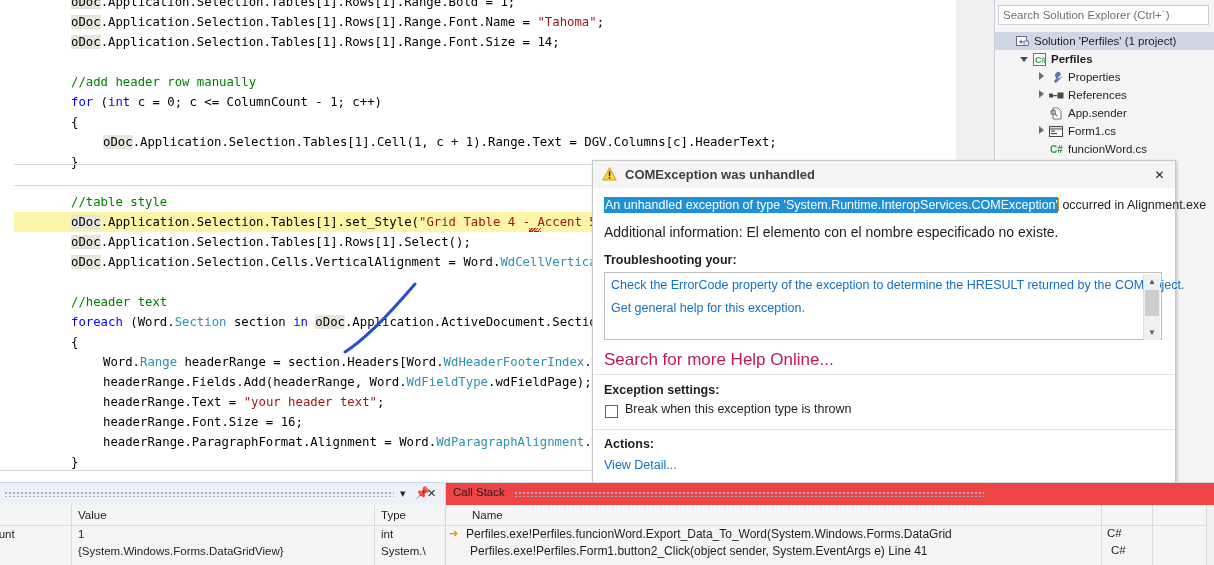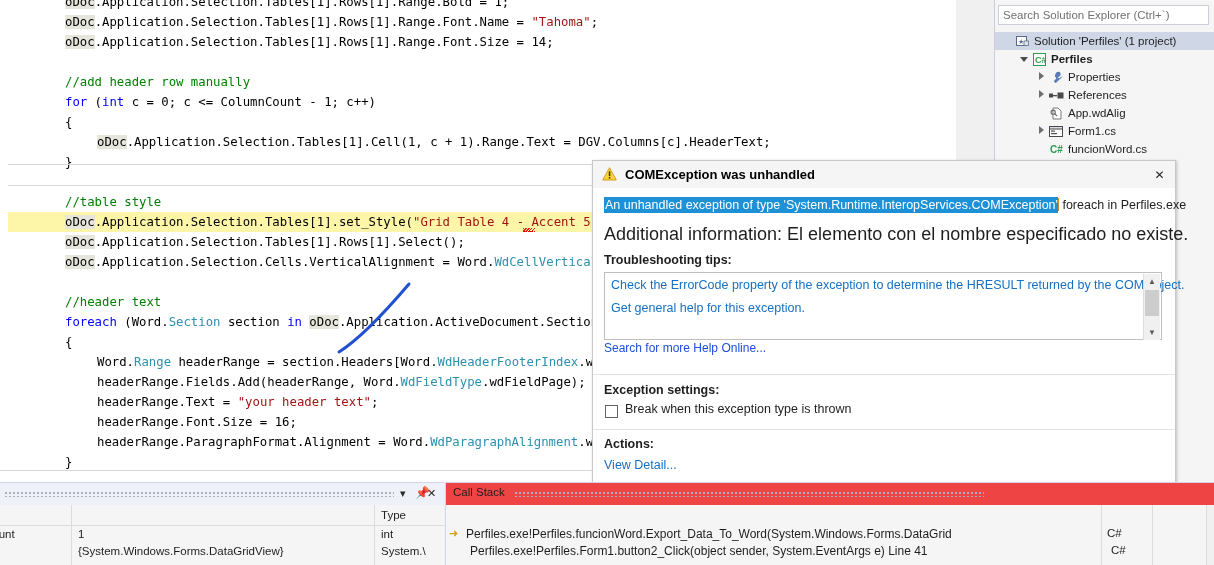--- a/index.html
+++ b/index.html
@@ -5,21 +5,21 @@
   html,body{margin:0;padding:0;}
   body{
     width:1214px;height:565px;overflow:hidden;position:relative;
     background:#ffffff;
     font-family:"Liberation Sans", sans-serif;
     font-size:12px;color:#000;
     -webkit-font-smoothing:antialiased;
   }
   
   #editor{
-    position:absolute;left:8px;top:0;width:956px;height:470px;
+    position:absolute;left:14px;top:0;width:956px;height:470px;
     background:#ffffff;overflow:hidden;
   }
   #code-margin{
     position:absolute;left:0;top:0;width:10px;height:470px;background:#ffffff;
     border-right:0px solid #e8e8e8;
   }
   #code-lines{
     position:absolute;left:0;top:-8px;width:1050px;
     font-family:"DejaVu Sans Mono","Liberation Mono",monospace;
     font-size:12.3px;line-height:20px;white-space:pre;
@@ -79,48 +79,48 @@
     position:absolute;left:592px;top:160px;width:582px;height:365px;
     background:#f5f5f5;border:1px solid #c8c8c8;
     box-shadow:1px 1px 3px rgba(0,0,0,.22);
   }
   #ex-title{
     position:absolute;left:0;top:0;width:582px;height:27px;
     background:#f5f5f5;border-bottom:1px solid #dfdfdf;
     display:flex;align-items:center;
   }
   #ex-title .warn{margin-left:9px;font-size:14px;line-height:14px;}
-  #ex-title .ttx{margin-left:8px;font-size:13px;font-weight:bold;color:#000000;}
+  #ex-title .ttx{margin-left:8px;font-size:13px;font-weight:bold;color:#404040;}
   #ex-close{
     position:absolute;right:6px;top:4px;width:19px;height:19px;
     display:flex;align-items:center;justify-content:center;
     font-size:12px;color:#1e1e1e;
   }
   #ex-body{position:absolute;left:0;top:27px;width:582px;height:308px;background:#ffffff;}
   #ex-msg{position:absolute;left:11px;top:10px;width:560px;font-size:12.5px;color:#1e1e1e;white-space:nowrap;}
   #ex-msg .selhl{background:#1e90d6;color:#ffffff;padding:1px 0 1px 1px;}
   #ex-msg .caret{display:inline-block;width:1px;height:13px;background:#c88a2a;vertical-align:-2px;}
-  #ex-addl{position:absolute;left:11px;top:36px;font-size:18px;color:#1e1e1e;white-space:nowrap;}
+  #ex-addl{position:absolute;left:11px;top:36px;font-size:14px;color:#1e1e1e;white-space:nowrap;}
   #ex-tiplabel{position:absolute;left:11px;top:65px;font-size:12.5px;font-weight:bold;color:#1e1e1e;}
   #ex-tipbox{
     position:absolute;left:11px;top:84px;width:558px;height:68px;
     background:#ffffff;border:1px solid #bfbfbf;box-sizing:border-box;
   }
   .tiplink{position:absolute;left:6px;font-size:12.5px;color:#1570c4;white-space:nowrap;}
   #ex-sbar{
     position:absolute;right:1px;top:1px;width:16px;height:66px;background:#f0f0f0;
     border-left:1px solid #dddddd;
   }
   #ex-sbar .sb-up,#ex-sbar .sb-dn{
     width:16px;height:15px;display:flex;align-items:center;justify-content:center;
     font-size:8px;color:#5a5a5a;
   }
   #ex-sbar .sb-dn{position:absolute;bottom:0;left:0;}
   #ex-sbar .sb-thumb{position:absolute;left:1px;top:16px;width:14px;height:26px;background:#cdcdcd;}
-  #ex-search{position:absolute;left:11px;top:153px;font-size:12px;color:#1d4ed8;}
+  #ex-search{position:absolute;left:11px;top:162px;font-size:17px;color:#be185d;}
   #ex-div1{position:absolute;left:0;top:186px;width:582px;height:1px;background:#e2e2e2;}
   #ex-setlabel{position:absolute;left:11px;top:195px;font-size:12.5px;font-weight:bold;color:#1e1e1e;}
   #ex-chk{position:absolute;left:12px;top:217px;width:13px;height:13px;border:1px solid #646464;background:#fff;box-sizing:border-box;}
   #ex-chklab{position:absolute;left:32px;top:214px;font-size:12.5px;color:#1e1e1e;}
   #ex-div2{position:absolute;left:0;top:241px;width:582px;height:1px;background:#e2e2e2;}
   #ex-actlabel{position:absolute;left:11px;top:249px;font-size:12.5px;font-weight:bold;color:#1e1e1e;}
   .actlink{position:absolute;left:11px;font-size:12.5px;color:#1570c4;}
   
   #bottom{
     position:absolute;left:0;top:482px;width:1214px;height:83px;background:#eef1f7;
@@ -239,21 +239,21 @@
       </div>
       <div class="se-row" style="top: 104px; padding-left: 40px;">
         <span class="se-exp"></span>
         <span class="se-ic">
           <svg width="13" height="13" viewBox="0 0 13 13">
             <path d="M3 1 h5 l3 3 v8 h-8z" fill="#fff" stroke="#6c6c6c" stroke-width="0.9"></path>
             <circle cx="3.2" cy="5.2" r="2.1" fill="none" stroke="#6c6c6c" stroke-width="1.1"></circle>
             <path d="M4.6 6.6 L7.2 9.2" stroke="#6c6c6c" stroke-width="1.2"></path>
           </svg>
         </span>
-        <span class="se-tx">App.wdAlig</span>
+        <span class="se-tx">App.sender</span>
       </div>
       <div class="se-row" style="top: 122px; padding-left: 40px;">
         <span class="se-exp"><span class="chev-r"></span></span>
         <span class="se-ic">
           <svg width="14" height="13" viewBox="0 0 14 13">
             <rect x="0.5" y="1.5" width="13" height="10" fill="#fff" stroke="#4a4a4a"></rect>
             <rect x="0.5" y="1.5" width="13" height="2.5" fill="#d7dde8" stroke="#4a4a4a"></rect>
             <rect x="2" y="5.5" width="4" height="1.2" fill="#4a4a4a"></rect>
             <rect x="2" y="8" width="6" height="1.2" fill="#4a4a4a"></rect>
           </svg>
@@ -280,26 +280,26 @@
         <rect x="6.8" y="4.3" width="1.5" height="4.8" fill="#3a2f00"></rect>
         <rect x="6.8" y="10.0" width="1.5" height="1.5" fill="#3a2f00"></rect>
       </svg>
     </span>
     <span class="ttx">COMException was unhandled</span>
     <span id="ex-close">✕</span>
   </div>
 
   <div id="ex-body">
     <div id="ex-msg">
-      <span class="selhl">An unhandled exception of type 'System.Runtime.InteropServices.COMException'</span><span class="caret"></span><span> foreach in Perfiles.exe</span>
+      <span class="selhl">An unhandled exception of type 'System.Runtime.InteropServices.COMException'</span><span class="caret"></span><span> occurred in Alignment.exe</span>
     </div>
 
     <div id="ex-addl">Additional information: El elemento con el nombre especificado no existe.</div>
 
-    <div id="ex-tiplabel">Troubleshooting tips:</div>
+    <div id="ex-tiplabel">Troubleshooting your:</div>
 
     <div id="ex-tipbox">
       <div class="tiplink" style="top:5px;">Check the ErrorCode property of the exception to determine the HRESULT returned by the COM object.</div>
       <div class="tiplink" style="top:28px;">Get general help for this exception.</div>
       <div id="ex-sbar">
         <div class="sb-up">▲</div>
         <div class="sb-thumb"></div>
         <div class="sb-dn">▼</div>
       </div>
     </div>
@@ -326,20 +326,21 @@
   <div id="locals">
     <div id="locals-tab">
       <div class="dots" style="left:4px;top:8px;width:390px;"></div>
       <div class="tool-ic" style="left:400px;top:4px;">▾</div>
       <div class="tool-ic" style="left:415px;top:3px;font-size:12px;">📌</div>
       <div class="tool-ic" style="left:427px;top:4px;">✕</div>
     </div>
 
     <div class="grid-hdr" style="top:22px;">
       <div class="gh-cell" style="left:0;width:72px;"></div>
+      <div class="gh-cell" style="left:72px;width:303px;">Value</div>
       <div class="gh-cell" style="left:375px;width:69px;border-right:none;">Type</div>
     </div>
 
     <div class="grid-row" style="top:43px;">
       <div class="gr-cell" style="left:-22px;width:94px;">Count</div>
       <div class="gr-cell" style="left:72px;width:303px;">1</div>
       <div class="gr-cell" style="left:375px;width:69px;">int</div>
     </div>
 
     <div class="grid-row" style="top:60px;">
@@ -351,20 +352,23 @@
     <div class="vsep" style="left:71px;"></div>
     <div class="vsep" style="left:374px;"></div>
   </div>
 
   <div id="callstack">
     <div id="cs-tab">
       <div id="cs-title">Call Stack</div>
       <div class="dots" style="left:68px;top:8px;width:470px;"></div>
     </div>
 
+    <div class="cs-hdr">
+      <div class="gr-cell" style="left:20px;top:1px;height:19px;line-height:19px;">Name</div>
+    </div>
 
     <div style="position:absolute;left:0;top:43px;width:769px;height:17px;">
       <div class="cs-arrow" style="top:1px;">➜</div>
       <div class="cs-name" style="top:1px;">Perfiles.exe!Perfiles.funcionWord.Export_Data_To_Word(System.Windows.Forms.DataGrid</div>
       <div class="cs-lang" style="top:1px;">C#</div>
     </div>
 
     <div style="position:absolute;left:4px;top:60px;width:769px;height:17px;">
       <div class="cs-name" style="top:1px;">Perfiles.exe!Perfiles.Form1.button2_Click(object sender, System.EventArgs e) Line 41</div>
       <div class="cs-lang" style="top:1px;">C#</div>

